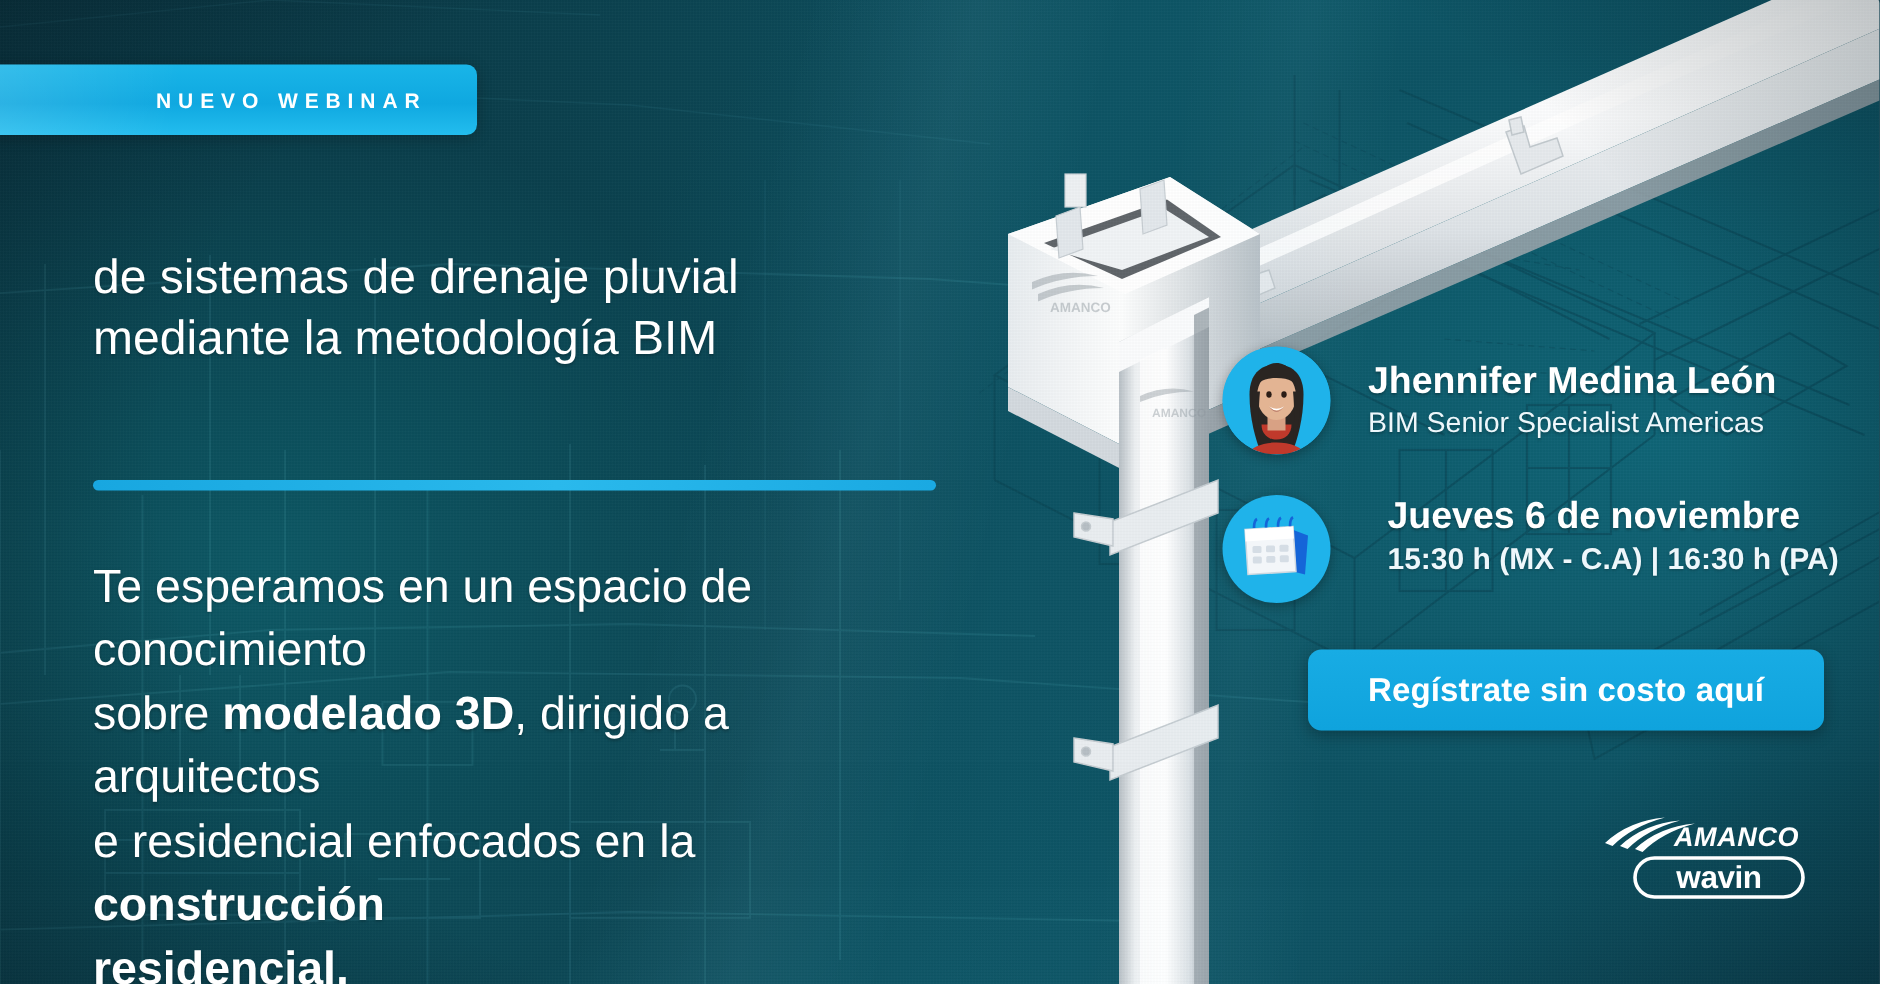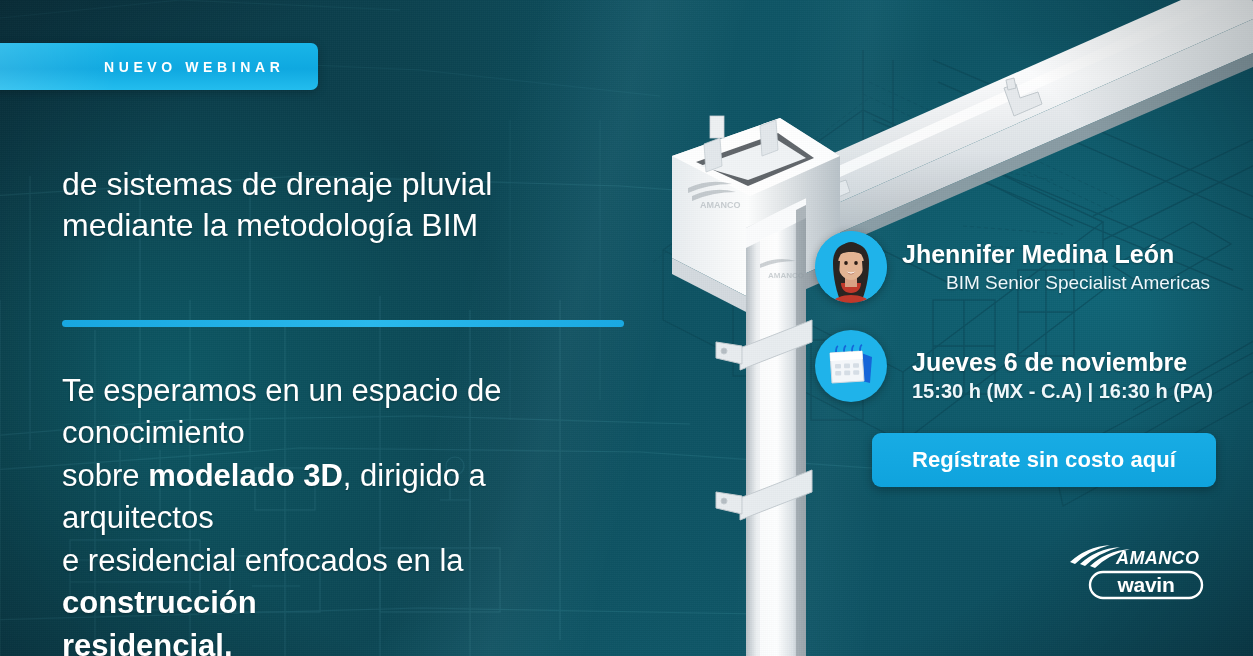--- a/index.html
+++ b/index.html
@@ -93,40 +93,39 @@
     font-size:31px; line-height:1.37; color:#ffffff; font-weight:400;
     text-shadow:0 1px 2px rgba(0,0,0,0.25);
   }
   .body-copy b { font-weight:bold; }
 
   
   .product { position:absolute; left:600px; top:-10px; width:660px; height:676px; }
   .product svg { width:100%; height:100%; display:block; }
 
   
-  .speaker { position:absolute; left:815px; top:231px; display:flex; align-items:center; gap:15px; }
+  .speaker { position:absolute; left:815px; top:231px; display:flex; align-items:center; gap:25px; }
   .avatar {
     width:72px; height:72px; border-radius:50%; overflow:hidden; position:relative;
     background:#1fb3ea; flex:0 0 auto;
     box-shadow:0 2px 8px rgba(0,0,0,0.3);
   }
   .avatar svg { width:100%; height:100%; display:block; }
   .speaker-text { line-height:1.12; }
   .speaker-name {
     font-size:25px; font-weight:bold; color:#ffffff; white-space:nowrap;
     text-shadow:0 1px 2px rgba(0,0,0,0.28);
   }
   .speaker-role {
     font-size:19px; font-weight:400; color:#eef7fb; margin-top:4px; white-space:nowrap;
     text-shadow:0 1px 2px rgba(0,0,0,0.25);
-    margin-left:44px;
-  }
-
-  
-  .datebox { position:absolute; left:815px; top:330px; display:flex; align-items:flex-end; gap:25px; }
+  }
+
+  
+  .datebox { position:absolute; left:815px; top:330px; display:flex; align-items:flex-start; gap:38px; }
   .cal-icon {
     width:72px; height:72px; border-radius:50%; background:#1fb3ea; flex:0 0 auto;
     display:flex; align-items:center; justify-content:center; position:relative;
     box-shadow:0 2px 8px rgba(0,0,0,0.3);
   }
   .cal-icon svg { width:54px; height:54px; display:block; }
   .date-text { line-height:1.12; }
   .date-main {
     font-size:25px; font-weight:bold; color:#ffffff; white-space:nowrap;
     text-shadow:0 1px 2px rgba(0,0,0,0.28);

